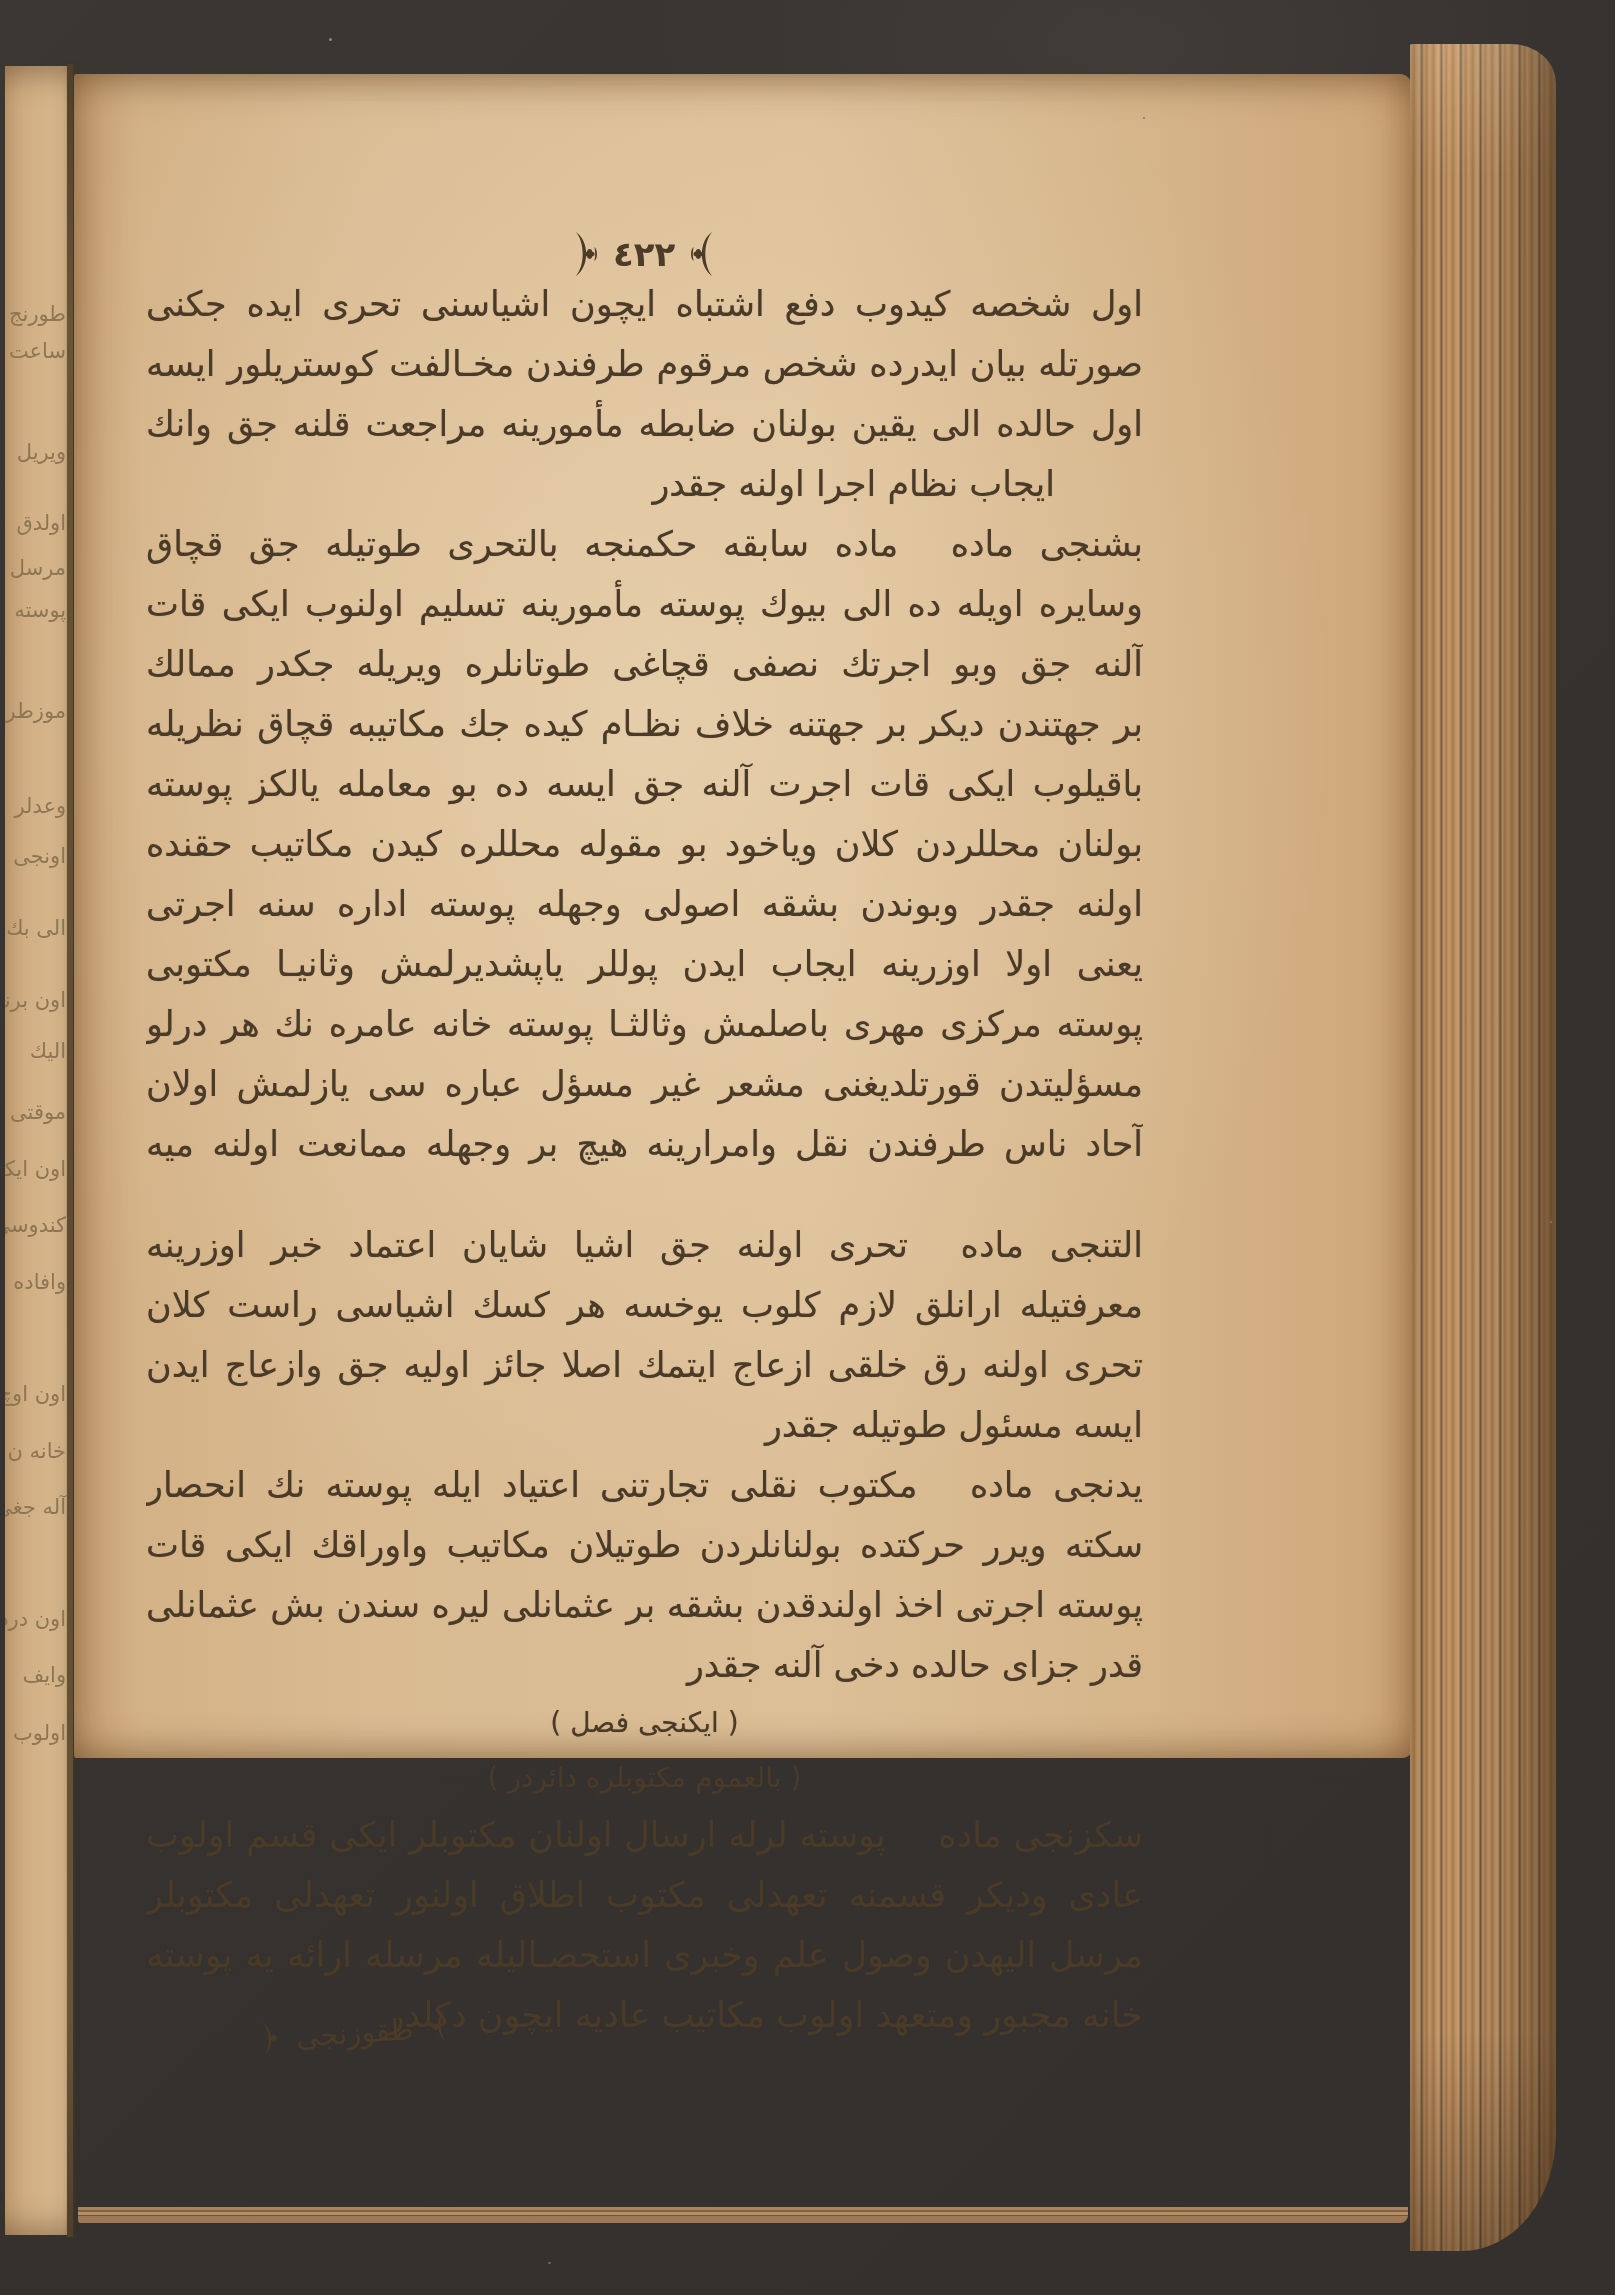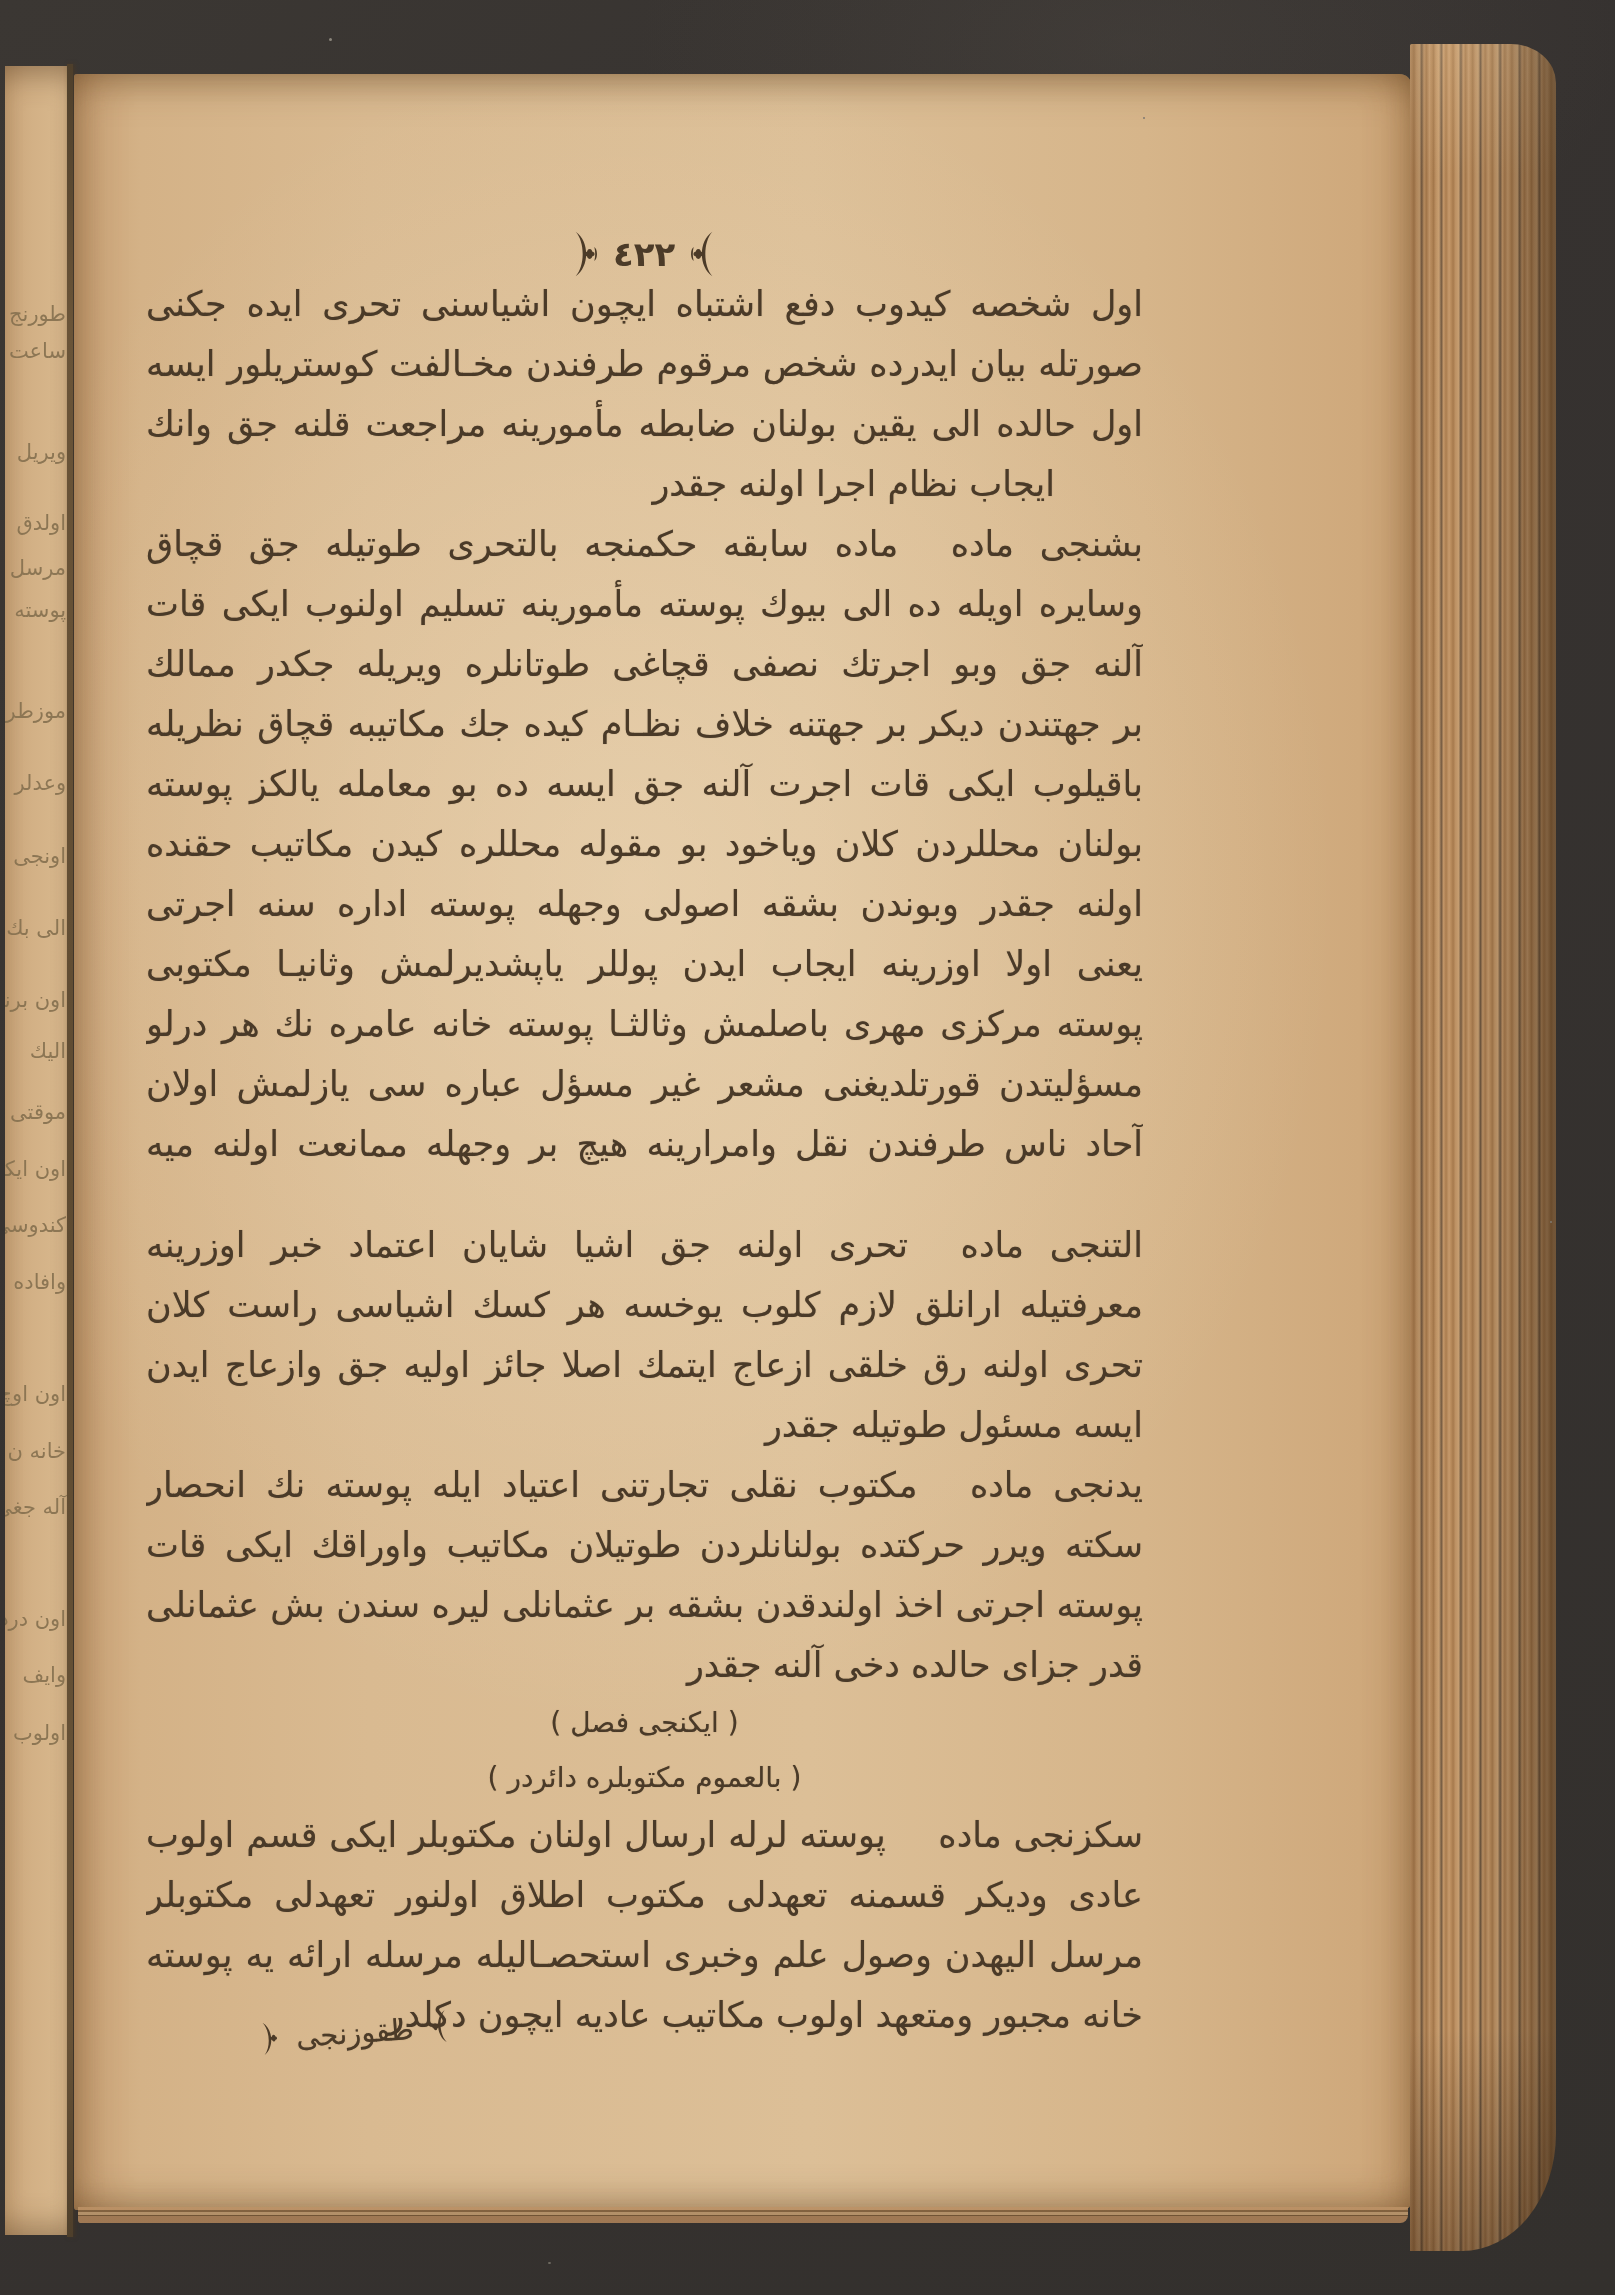--- a/index.html
+++ b/index.html
@@ -21,21 +21,21 @@
     font-size:21px;color:#85704f;opacity:.9;letter-spacing:-0.8px;
   }
   
   .gutter{
     position:absolute;left:67px;top:64px;width:6.3px;height:2173px;
     background:linear-gradient(180deg,#4e3f2b,#6a5438 12%,#5d4a31 55%,#6a5438 90%,#4e3f2b);
     box-shadow:1.6px 0 4.7px rgba(80,55,30,.5);
   }
   
   .page{
-    position:absolute;left:74px;top:74px;width:1338px;height:2136px;
+    position:absolute;left:74px;top:74px;width:1338px;height:1684px;
     border-radius:3.1px 12.5px 9.4px 3.1px;
     background:
       radial-gradient(ellipse 978px 1174px at 42% 38%, rgba(255,243,218,.30), transparent 72%),
       linear-gradient(90deg,#caa276 0%,#d4b287 5%,#d9ba91 22%,#dcbf97 55%,#d6b58a 80%,#cfa97c 96%,#c9a173 100%),
       #d7b78d;
     box-shadow:
       inset 0 22px 41px -19px rgba(95,62,28,.55),
       inset 0 -20.3px 38px -17px rgba(95,62,28,.45),
       inset 27px 0 50px -27px rgba(110,72,34,.40),
       inset -23.5px 0 47px -25px rgba(110,72,34,.42);
@@ -94,21 +94,21 @@
 <body>
 
 <div class="sliver">
     <div class="frag" style="top: 200px; margin-top: 36px;">طورنج</div>
     <div class="frag" style="top: 273px;">ساعت</div>
     <div class="frag" style="top: 345px; margin-top: 29px;">ويريل</div>
     <div class="frag" style="top: 418px; margin-top: 27px;">اولدق</div>
     <div class="frag" style="top: 490px;">مرسل</div>
     <div class="frag" style="top: 532px; margin-left: 35px;">پوسته</div>
     <div class="frag" style="top: 633px;">موزطر</div>
-    <div class="frag" style="top: 705px;">وعدلر</div>
+    <div class="frag" style="top: 728px;">وعدلر</div>
     <div class="frag" style="top: 778px;">اونجى</div>
     <div class="frag" style="top: 850px;">الى بك</div>
     <div class="frag" style="top: 922px;">اون برنج</div>
     <div class="frag" style="top: 973px;">اليك</div>
     <div class="frag" style="top: 1034px;">موقتى</div>
     <div class="frag" style="top: 1091px;">اون ايكنج</div>
     <div class="frag" style="top: 1147px;">كندوسى</div>
     <div class="frag" style="top: 1204px;">وافاده اي</div>
     <div class="frag" style="top: 1316px;">اون اوچ</div>
     <div class="frag" style="top: 1373px;">خانه ن</div>

